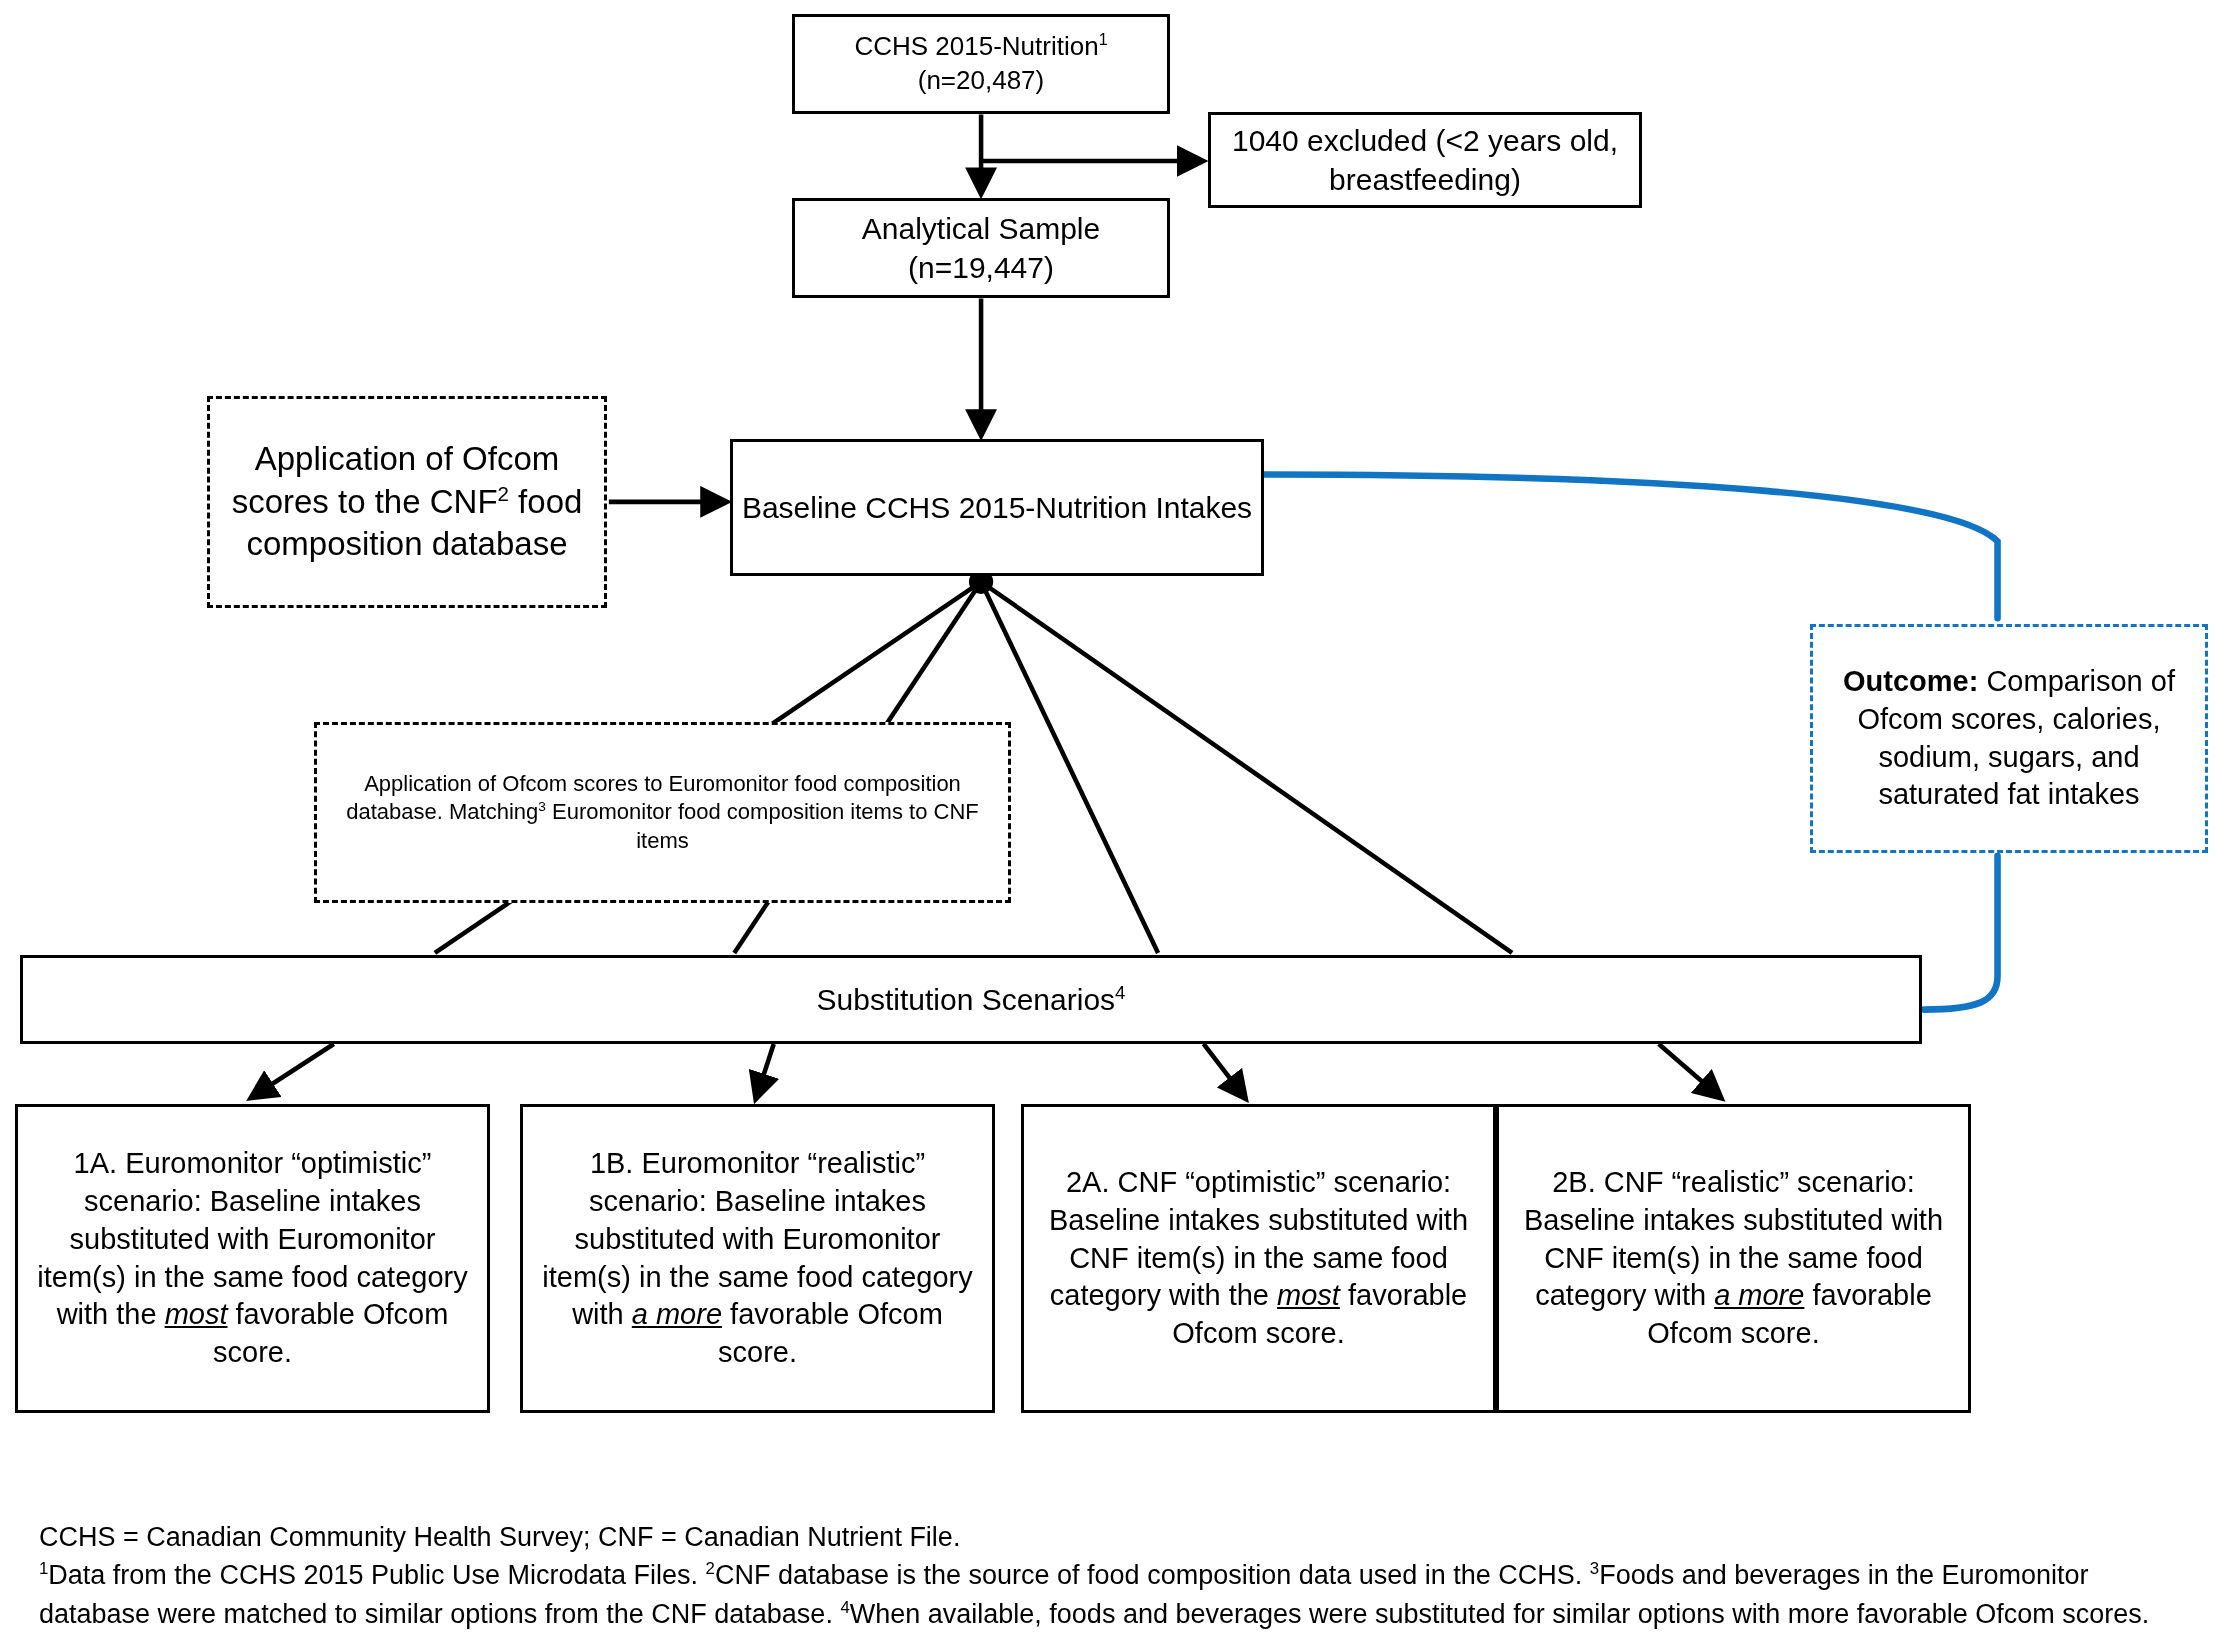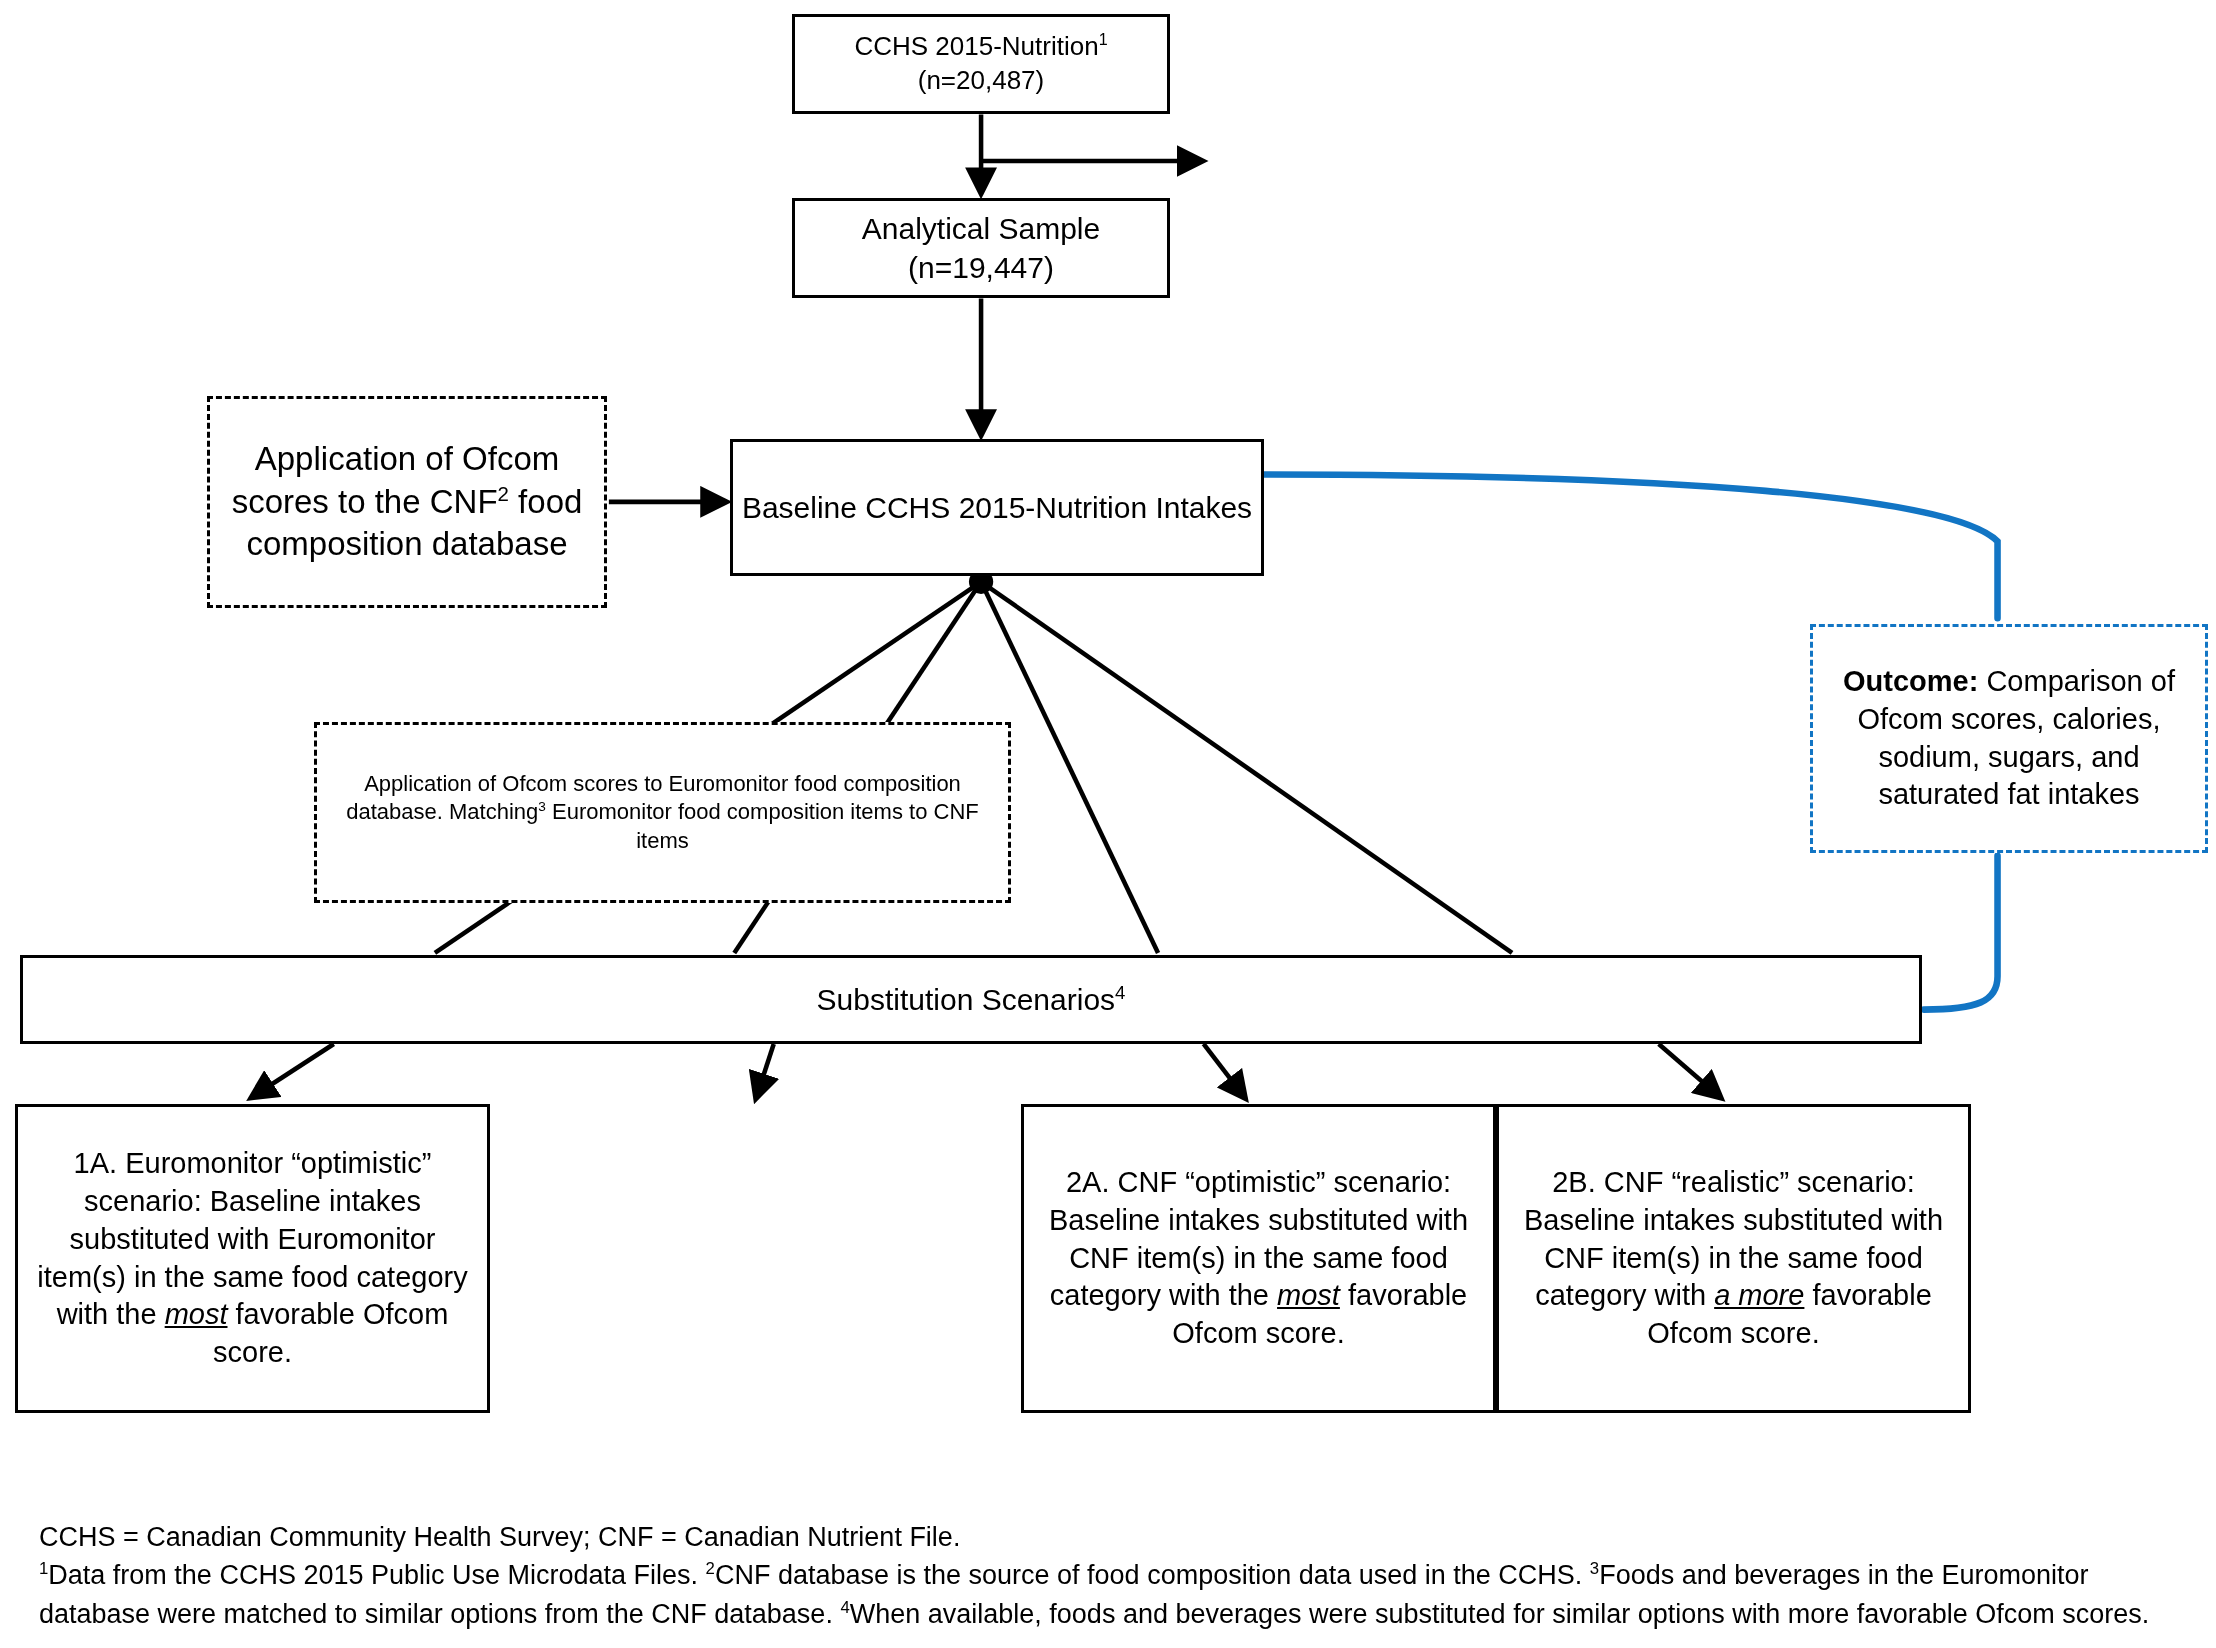--- a/index.html
+++ b/index.html
@@ -117,20 +117,23 @@
     <line x1="3280" y1="2064" x2="3400" y2="2168" stroke="#000" stroke-width="9" marker-end="url(#arrow)"></line>
 
     <path d="M 2500 938 C 3300 938, 3860 980, 3950 1070 L 3950 1222" fill="none" stroke="#1275C4" stroke-width="13" stroke-linecap="round"></path>
     <path d="M 3950 1692 L 3950 1930 C 3950 1980, 3910 1996, 3804 1996" fill="none" stroke="#1275C4" stroke-width="13" stroke-linecap="round"></path>
   </svg>
 
   <div class="node solid" id="node-cchs">
     <span class="txt"><span>CCHS 2015-Nutrition</span><sup>1</sup><br><span>(n=20,487)</span></span>
   </div>
 
+  <div class="node solid" id="node-excluded">
+    <span class="txt">1040 excluded (&lt;2 years old, breastfeeding)</span>
+  </div>
 
   <div class="node solid" id="node-sample">
     <span class="txt"><span>Analytical Sample</span><br><span>(n=19,447)</span></span>
   </div>
 
   <div class="node dashed-black" id="node-ofcom-cnf">
     <span class="txt"><span>Application of Ofcom scores to the CNF</span><sup>2</sup><span> food composition database</span></span>
   </div>
 
   <div class="node solid" id="node-baseline">
@@ -146,20 +149,23 @@
   </div>
 
   <div class="node solid" id="node-subbar">
     <span class="txt"><span>Substitution Scenarios</span><sup>4</sup></span>
   </div>
 
   <div class="node solid scenario" id="node-1a">
     <span class="txt"><span>1A. Euromonitor “optimistic” scenario: Baseline intakes substituted with Euromonitor item(s) in the same food category with the </span><span class="em-u">most</span><span> favorable Ofcom score.</span></span>
   </div>
 
+  <div class="node solid scenario" id="node-1b">
+    <span class="txt"><span>1B. Euromonitor “realistic” scenario: Baseline intakes substituted with Euromonitor item(s) in the same food category with </span><span class="em-u">a more</span><span> favorable Ofcom score.</span></span>
+  </div>
 
   <div class="node solid scenario" id="node-2a">
     <span class="txt"><span>2A. CNF “optimistic” scenario: Baseline intakes substituted with CNF item(s) in the same food category with the </span><span class="em-u">most</span><span> favorable Ofcom score.</span></span>
   </div>
 
   <div class="node solid scenario" id="node-2b">
     <span class="txt"><span>2B. CNF “realistic” scenario: Baseline intakes substituted with CNF item(s) in the same food category with </span><span class="em-u">a more</span><span> favorable Ofcom score.</span></span>
   </div>
 
   <div id="footnotes">

